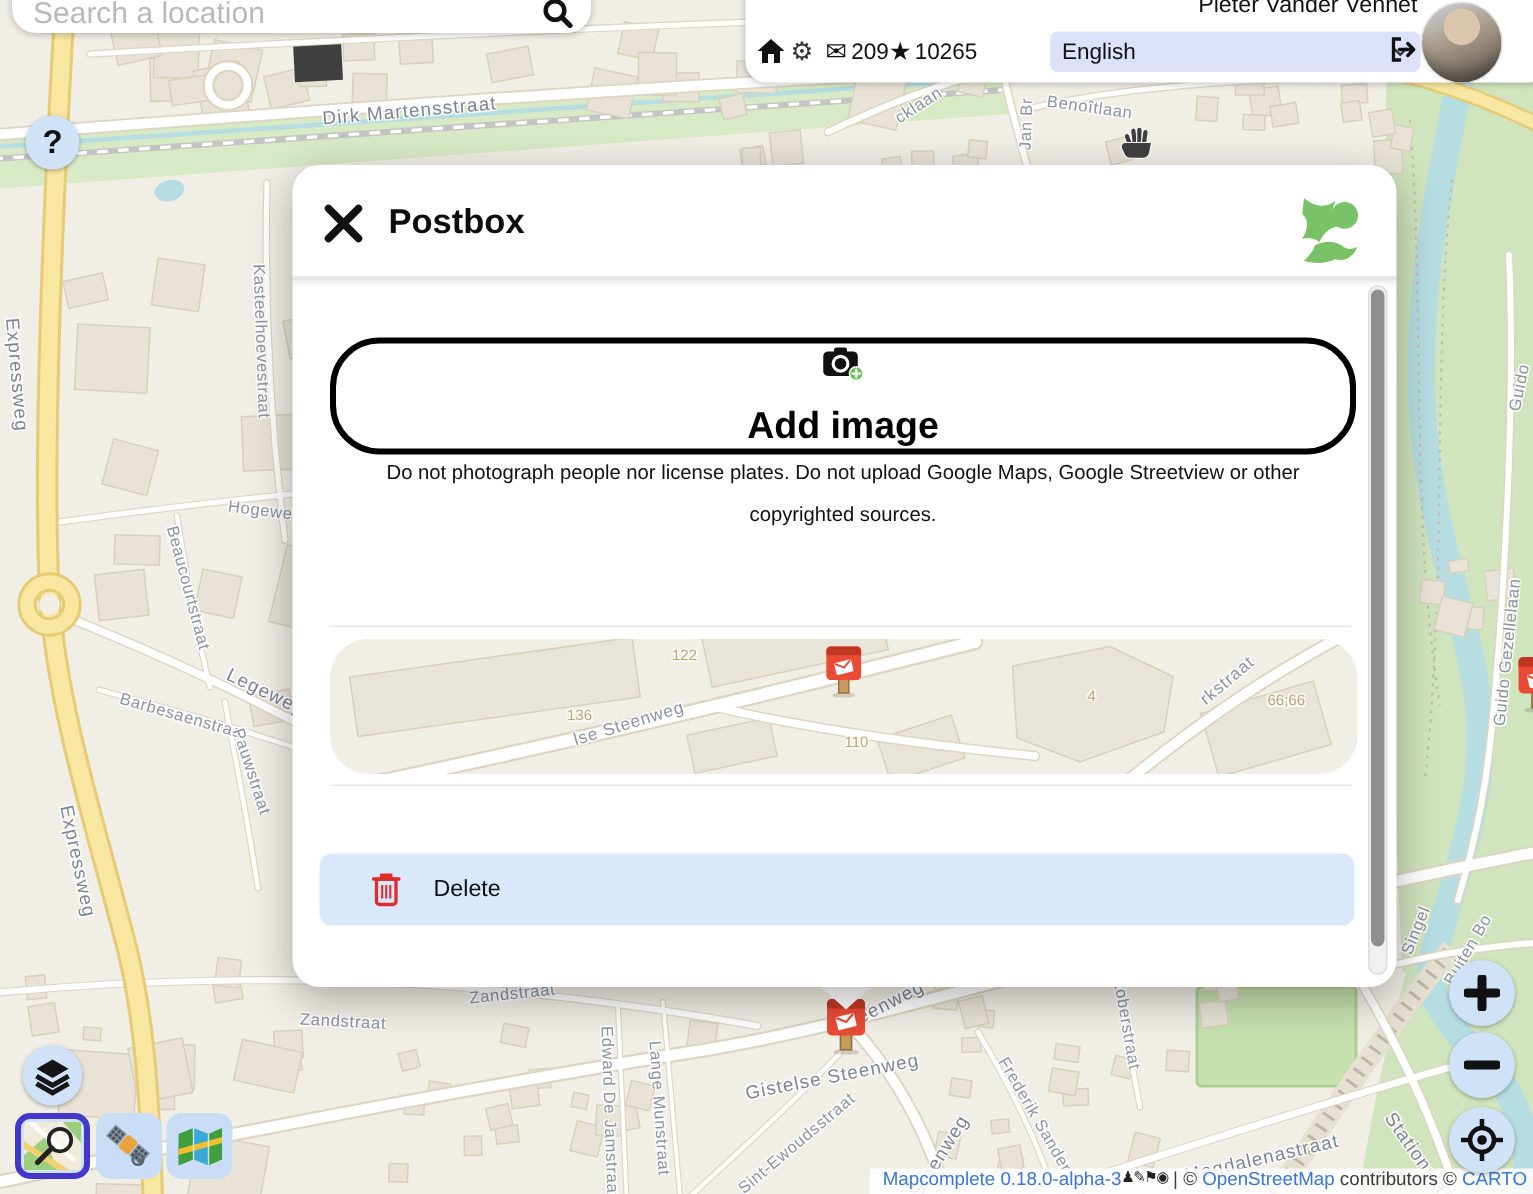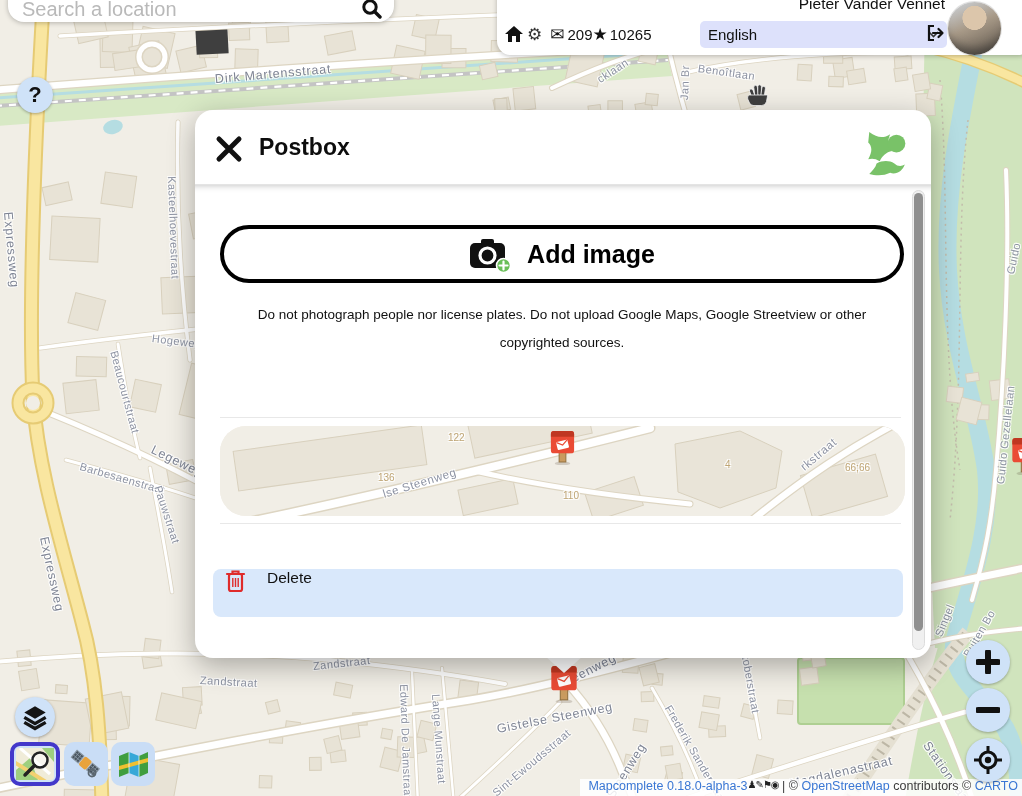--- a/index.html
+++ b/index.html
@@ -46,38 +46,38 @@
   .dialog { position:absolute; left:195px; top:110px; width:736px; height:548px; background:#fff;
             border-radius:18px; z-index:40; box-shadow:0 8px 28px rgba(0,0,0,.3); }
   .dlg-close { position:absolute; left:20px; top:25px; width:28px; height:28px; cursor:pointer; }
   .dlg-title { position:absolute; left:64px; top:24px; font-size:23px; font-weight:bold; color:#0d0d0d; }
   .dlg-logo  { position:absolute; left:670px; top:20px; }
   .dlg-content { position:absolute; left:0; top:74px; width:736px; height:474px; border-top:1px solid #e4e4e4;
                  border-radius:0 0 18px 18px; box-shadow:inset 0 7px 7px -7px rgba(0,0,0,.28); }
   .scrolltrack { position:absolute; right:6px; top:5px; width:13px; height:460px; background:#f0f0f0;
                  border:1px solid #dcdcdc; border-radius:7px; }
   .scrollthumb { position:absolute; left:1px; top:2px; width:9px; height:438px; background:#8f8f8f; border-radius:5px; }
-  .addimg-btn { position:absolute; left:25px; top:40px; width:684px; height:58px; background:#fff;
+  .addimg-btn { position:absolute; left:25px; top:40px; width:684px; height:78px; background:#fff;
                 border:4.5px solid #000; border-radius:33px; display:flex; align-items:center; justify-content:center;
-                gap:16px; cursor:pointer; }
+                gap:16px; cursor:pointer;flex-direction:column; }
   .addimg-btn .lbl { font-size:25px; font-weight:bold; color:#000; }
   .policy { position:absolute; left:33px; top:116px; width:668px; text-align:center; font-size:13.5px;
             color:#111; line-height:28px; }
   .license-row { position:absolute; left:25px; top:171px; display:flex; align-items:center; font-size:16.5px; color:#111; }
   .license-select { position:relative; margin-left:7px; width:270px; height:27px; }
   .dlg-hr { position:absolute; left:25px; right:30px; height:0; border-top:1px solid #e8e8e8; }
   .minimap { position:absolute; left:25px; top:241px; width:685px; height:90px; border-radius:26px;
              overflow:hidden; background:#f1eee6; }
   .mini-lbl { position:absolute; white-space:nowrap; transform-origin:0 50%; pointer-events:none;
               text-shadow:-1px -1px 0 rgba(255,255,255,.9),1px -1px 0 rgba(255,255,255,.9),
                           -1px 1px 0 rgba(255,255,255,.9),1px 1px 0 rgba(255,255,255,.9); }
   .mini-lbl.street { font-size:11.5px; color:#8d93a3; letter-spacing:.6px; }
   .mini-lbl.number { font-size:10px; color:#bfa574; }
   .delete-btn { position:absolute; left:18px; top:384px; width:690px; height:48px; background:#d9e8fb;
-                border-radius:8px; display:flex; padding-left:12px; gap:21px; cursor:pointer; }
+                border-radius:8px; display:flex; align-items:center; padding-left:34px; gap:21px; cursor:pointer; }
   .delete-btn .lbl { font-size:15.5px; color:#111; }
   .dlg-pointer { position:absolute; left:545px; top:656px; width:0; height:0; z-index:39;
                  border-left:19px solid transparent; border-right:19px solid transparent; border-top:17px solid #fff; }
 
   
   .circlebtn { position:absolute; border-radius:50%; background:#cfe2f8; display:flex; align-items:center;
                justify-content:center; box-shadow:0 1px 3px rgba(0,0,0,.3); z-index:30; cursor:pointer; }
   .stylebtn { position:absolute; top:742px; height:44px; border-radius:10px; background:#c9ddf6;
               display:flex; align-items:center; justify-content:center; z-index:30; cursor:pointer; }
   .stylebtn.sel { border:4px solid #4338ca; background:#cfe2f8; }

